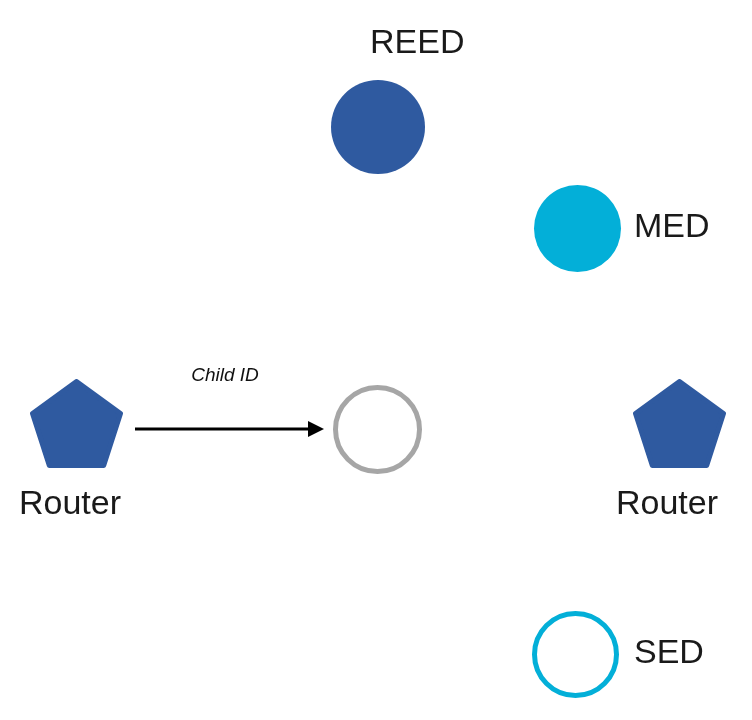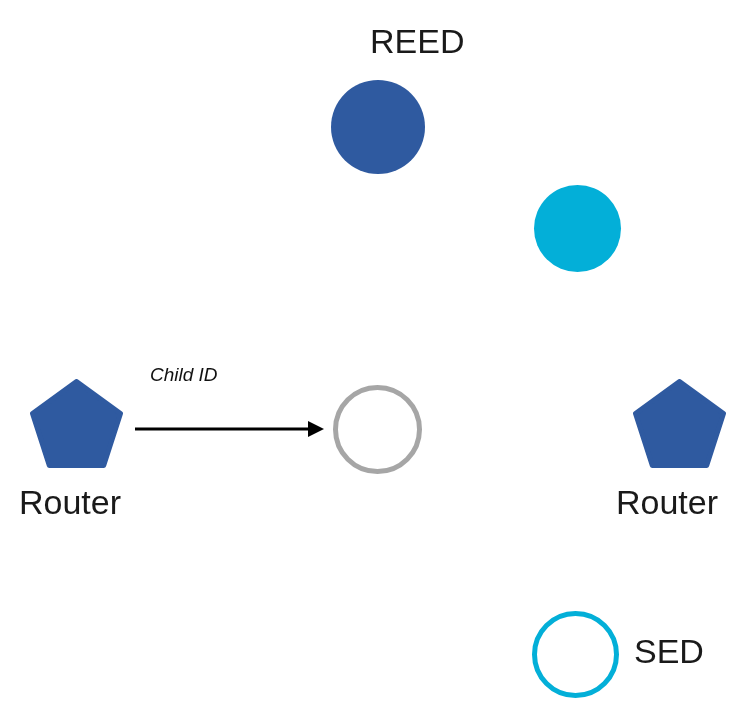--- a/index.html
+++ b/index.html
@@ -105,37 +105,38 @@
     top: 415px;
     width: 200px;
     height: 30px;
   }
   #arrow svg { display: block; }
   #arrow-label {
     position: absolute;
     left: 150px;
     top: 362px;
     width: 150px;
-    text-align: left;
+    text-align: center;
     font-style: italic;
     font-size: 19px;
     line-height: 26px;
     color: #111111;
   }
   #arrow-label .line { display: block; }
 </style>
 </head>
 <body>
 
 <div id="canvas">
 
   <div class="node-label" id="reed-label">REED</div>
   <div class="node" id="reed-circle"></div>
 
   <div class="node" id="med-circle"></div>
+  <div class="node-label" id="med-label">MED</div>
 
   <div class="pentagon-wrap" id="router-left-shape">
     <svg viewBox="0 0 95 92" xmlns="http://www.w3.org/2000/svg">
       <path d="M47.5 2.5 L91.5 34.5 L74.7 86.5 L20.3 86.5 L3.5 34.5 Z" fill="#2F5AA0" stroke="#2F5AA0" stroke-width="5" stroke-linejoin="round"></path>
     </svg>
   </div>
   <div class="node-label" id="router-left-label">Router</div>
 
   <div class="node" id="center-ring"></div>
 

